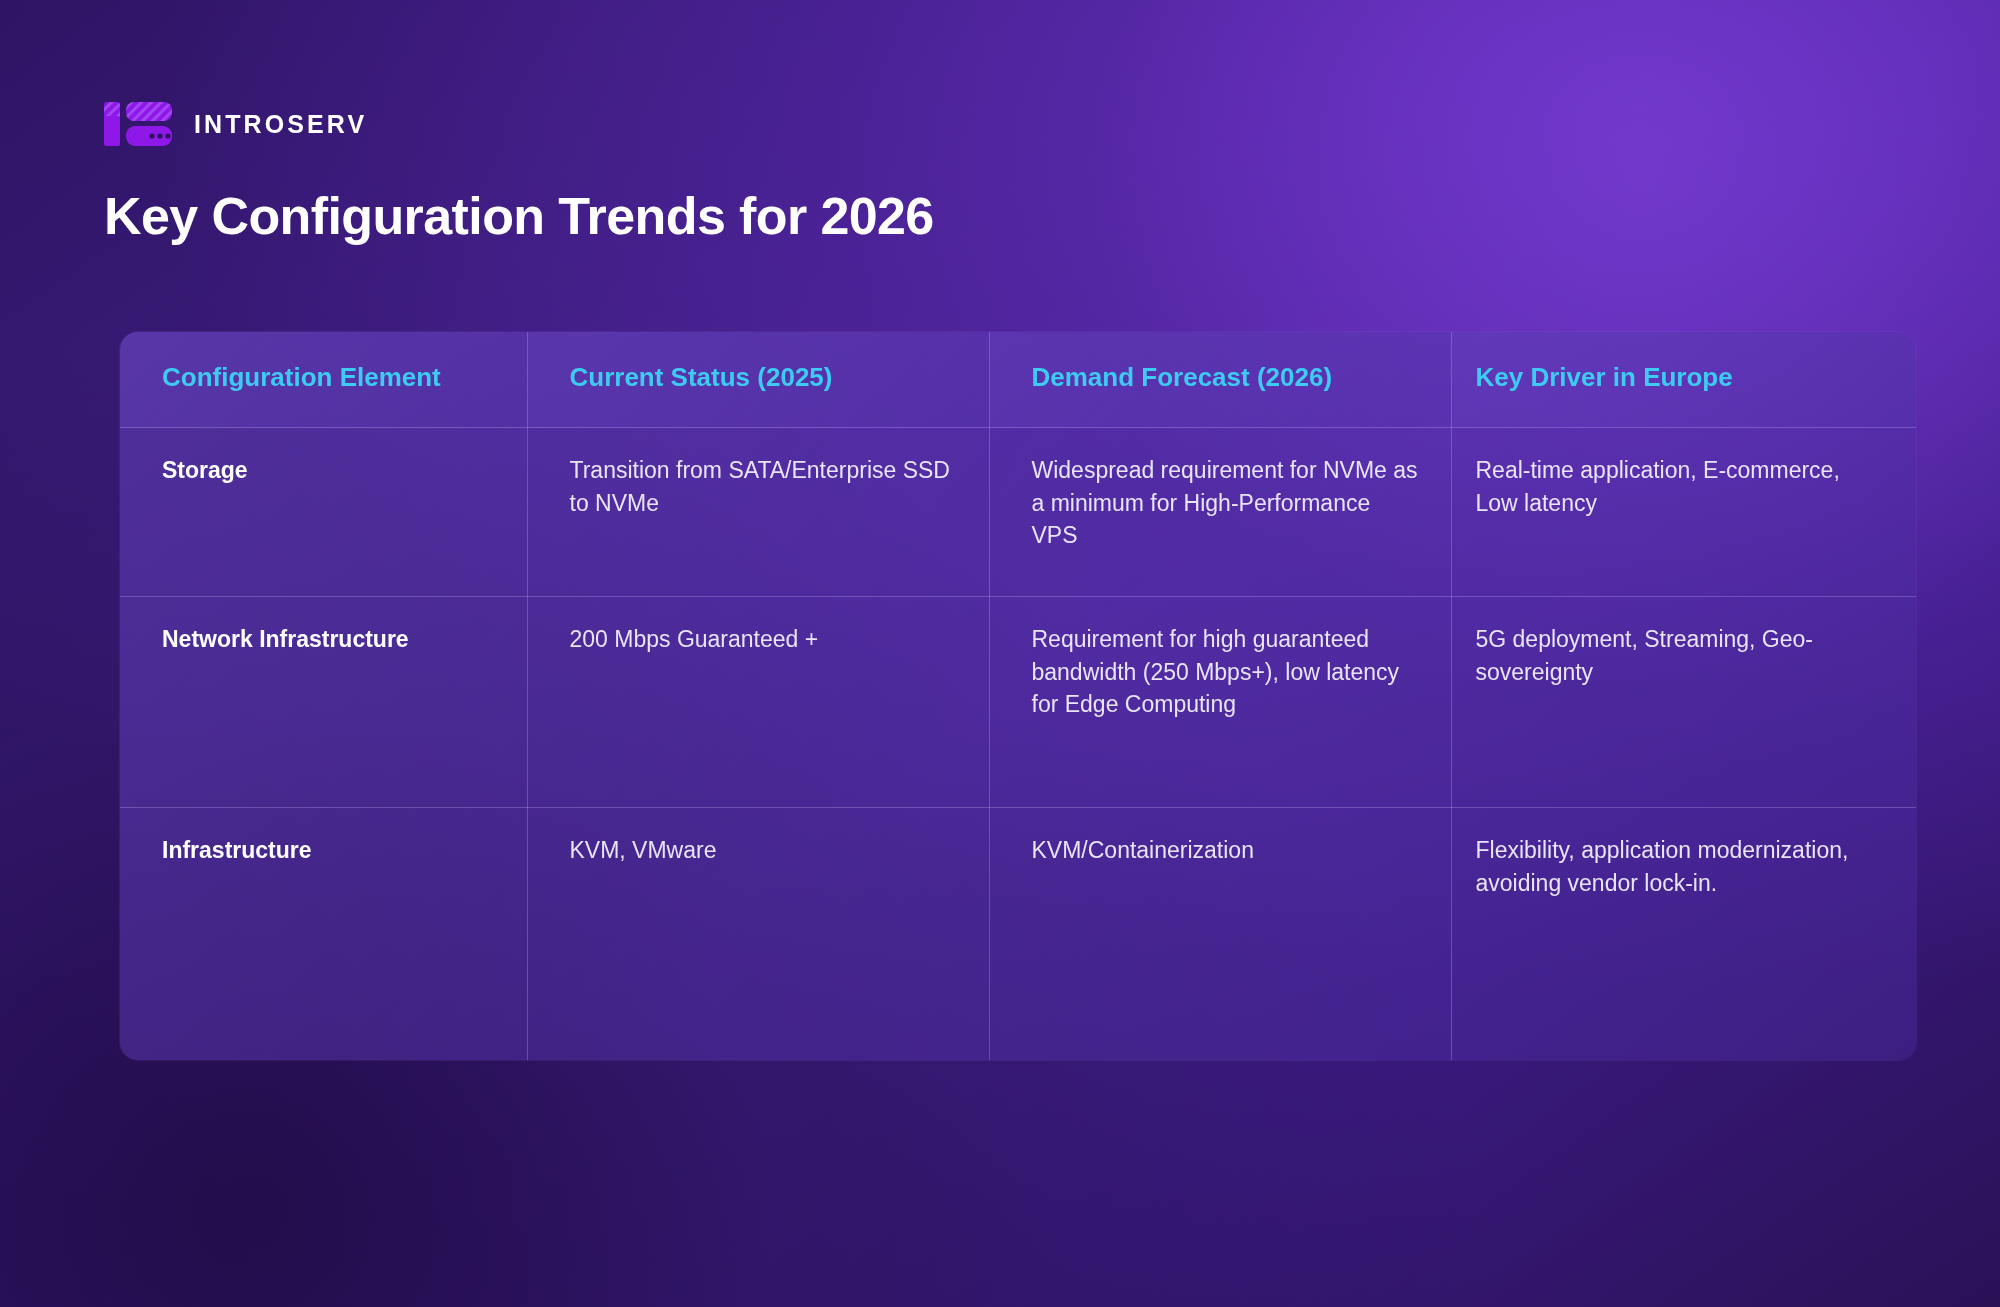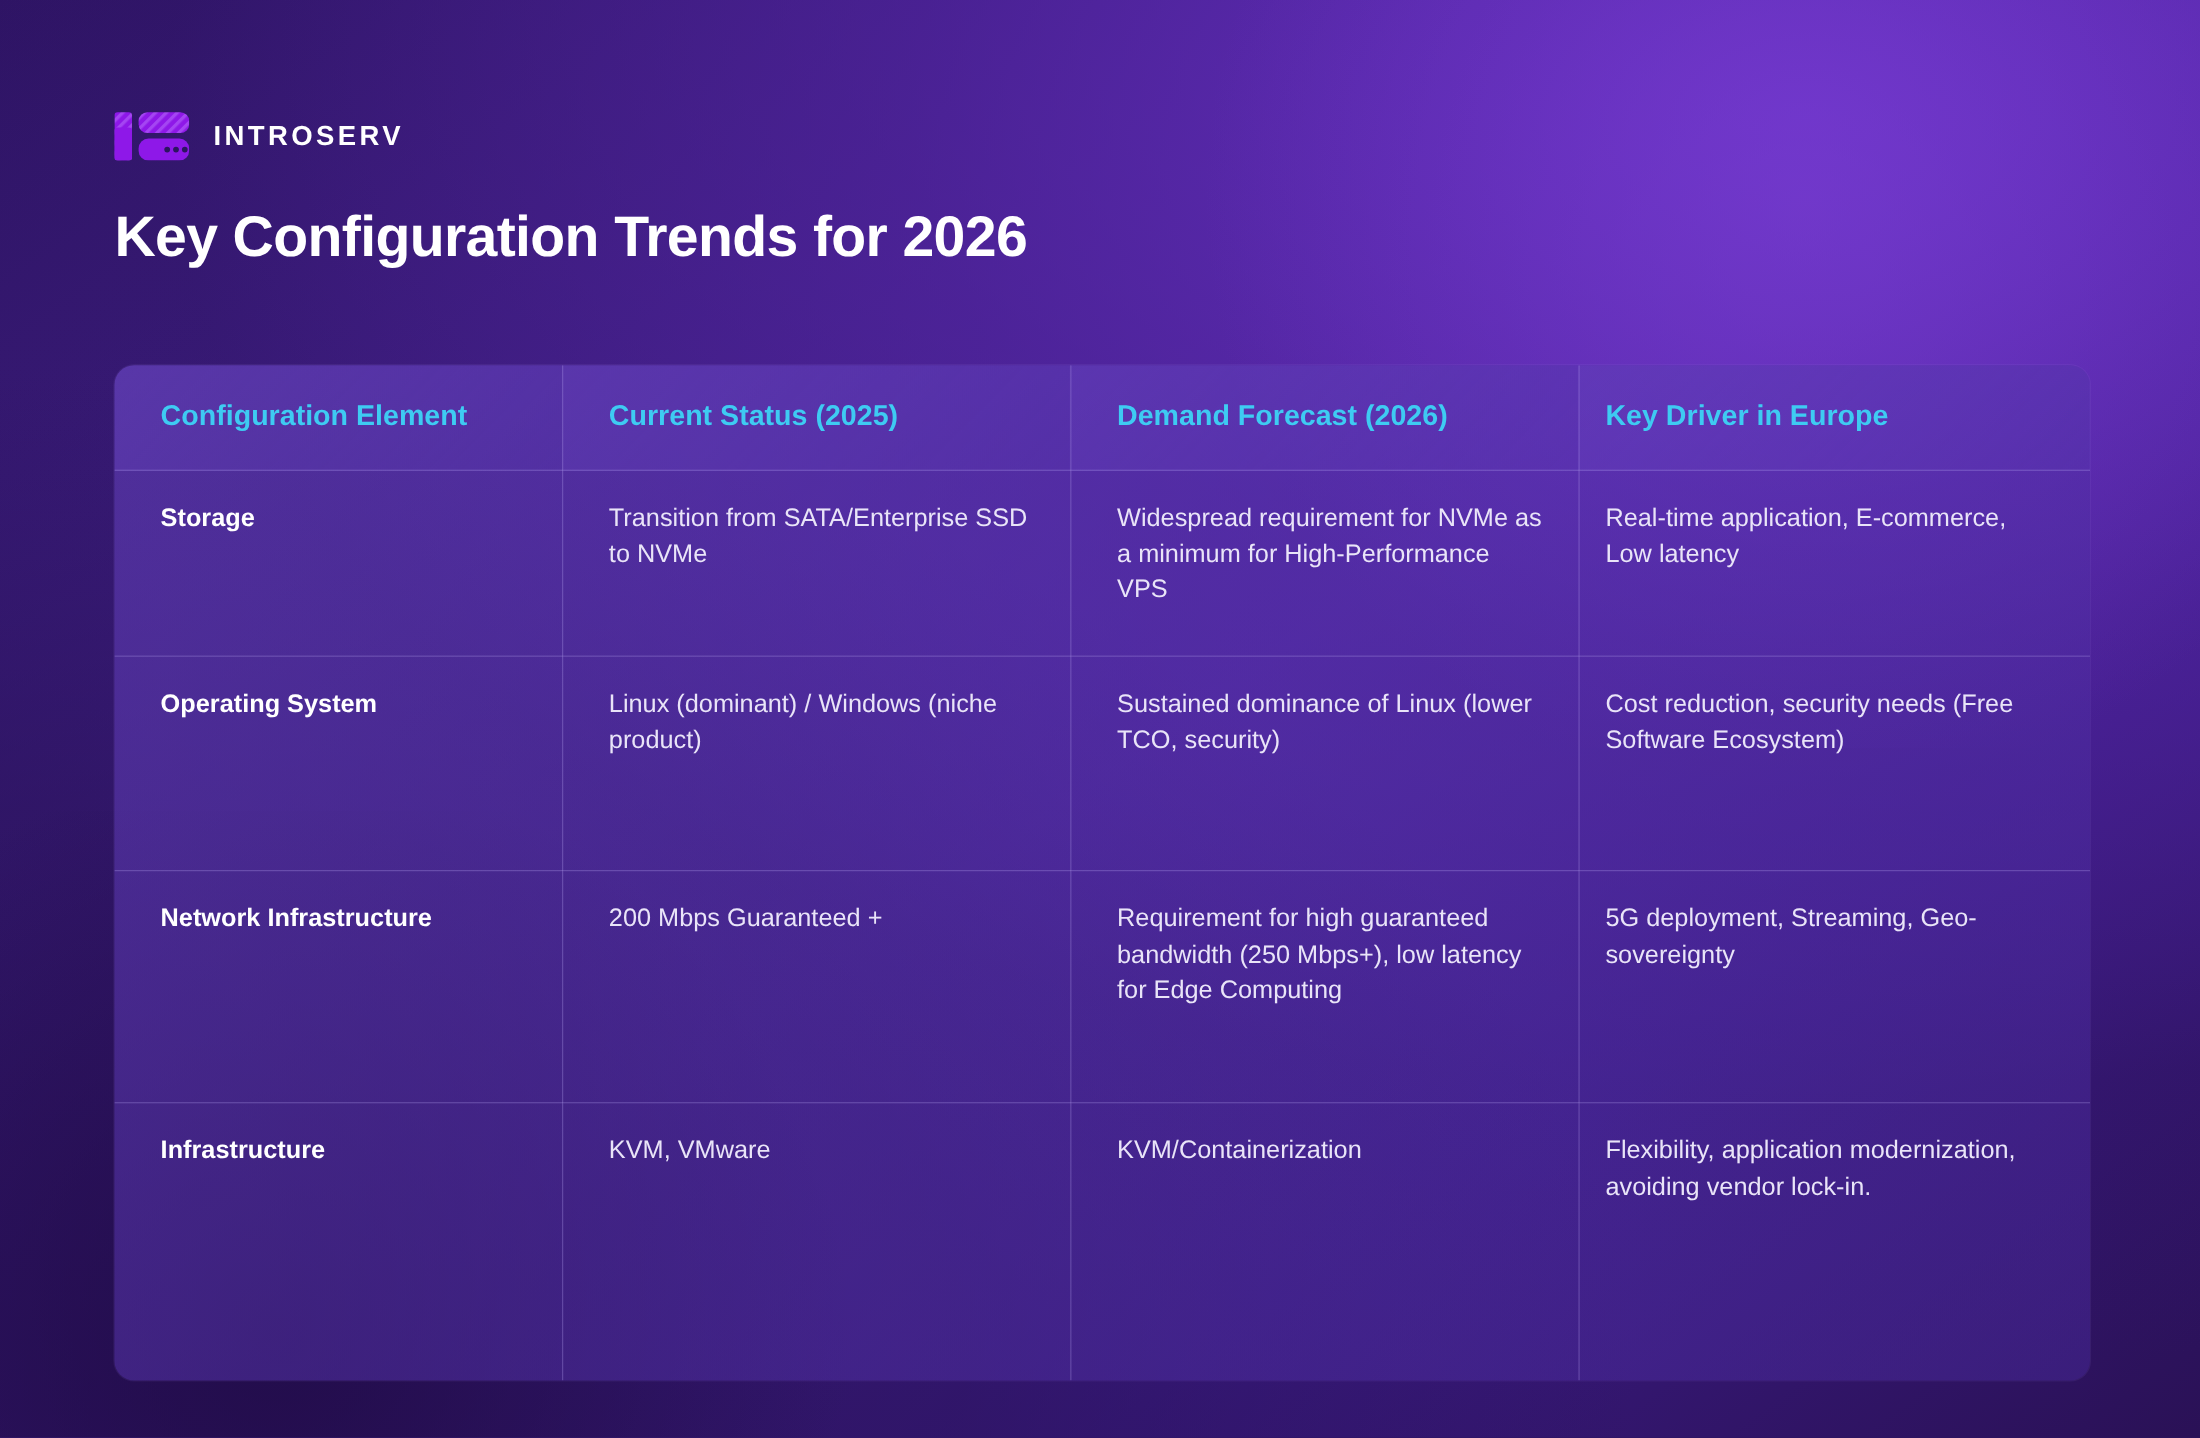--- a/index.html
+++ b/index.html
@@ -69,21 +69,21 @@
     font-size: 52px;
     font-weight: bold;
     letter-spacing: -0.6px;
     line-height: 1.1;
     white-space: nowrap;
   }
 
   
   .table-card {
     position: absolute;
-    left: 104px;
+    left: 120px;
     top: 332px;
     width: 1796px;
     border-radius: 18px;
     overflow: hidden;
     background: linear-gradient(135deg, rgba(99,64,186,0.58) 0%, rgba(84,50,170,0.50) 45%, rgba(74,42,158,0.46) 100%);
     box-shadow: 0 0 0 1px rgba(160,130,230,0.10);
   }
   .tbl {
     width: 100%;
     border-collapse: collapse;
@@ -174,26 +174,20 @@
           <th>Key Driver in Europe</th>
         </tr>
       </thead>
       <tbody>
         <tr class="r1">
           <td class="rowhead">Storage</td>
           <td>Transition from SATA/Enterprise SSD to NVMe</td>
           <td>Widespread requirement for NVMe as a minimum for High-Performance VPS</td>
           <td>Real-time application, E-commerce, Low latency</td>
         </tr>
-        <tr class="r2">
-          <td class="rowhead">Operating System</td>
-          <td>Linux (dominant) / Windows (niche product)</td>
-          <td>Sustained dominance of Linux (lower TCO, security)</td>
-          <td>Cost reduction, security needs (Free Software Ecosystem)</td>
-        </tr>
         <tr class="r3">
           <td class="rowhead">Network Infrastructure</td>
           <td>200 Mbps Guaranteed +</td>
           <td>Requirement for high guaranteed bandwidth (250 Mbps+), low latency for Edge Computing</td>
           <td>5G deployment, Streaming, Geo-sovereignty</td>
         </tr>
         <tr class="r4">
           <td class="rowhead">Infrastructure</td>
           <td>KVM, VMware</td>
           <td>KVM/Containerization</td>

